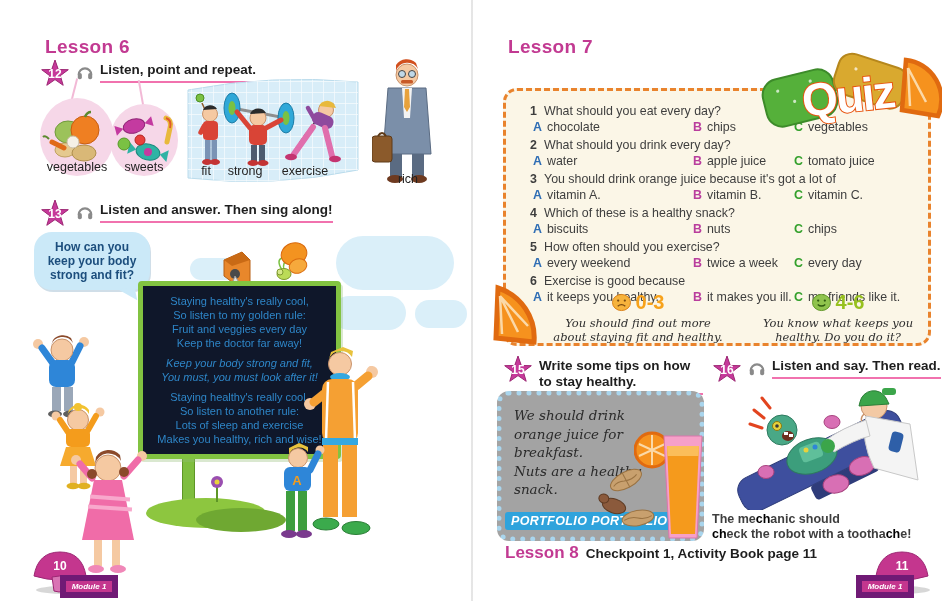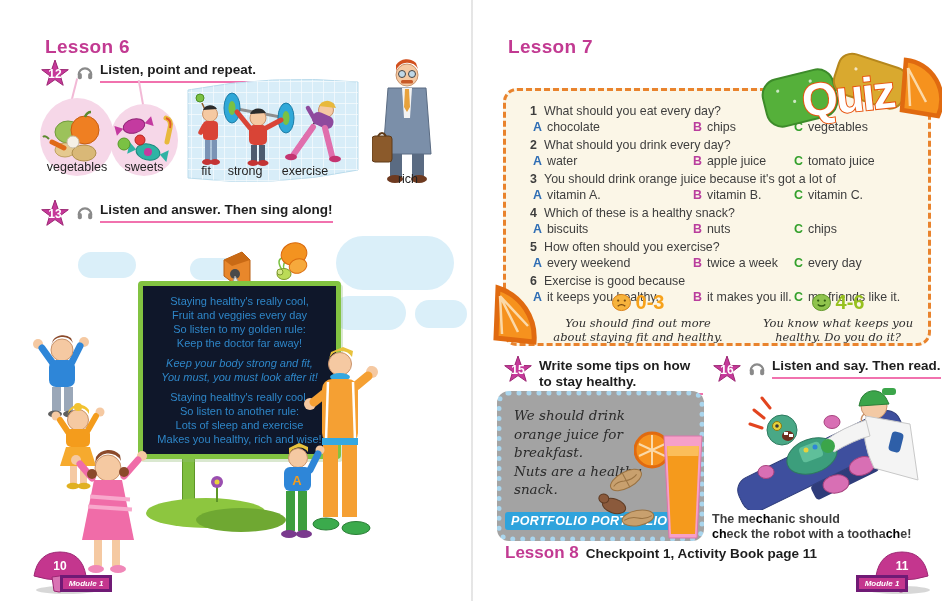--- a/index.html
+++ b/index.html
@@ -53,21 +53,21 @@
   .pf-banner{position:absolute;left:3px;right:3px;bottom:6px;height:18px;background:#2FA3DC;
         border-radius:3px;color:#fff;font-weight:bold;font-style:italic;font-size:12.5px;
         line-height:18px;padding-left:6px;letter-spacing:.4px;white-space:nowrap;overflow:hidden;}
   
   .mech{font-size:12.5px;font-weight:bold;color:#3E3E3E;line-height:15px;}
   .ch-hl{color:#000000;}
   .lesson8-line{position:absolute;left:505px;top:543px;}
   .lesson8-line .l8{font-size:17px;font-weight:bold;color:#C23A92;margin-right:7px;}
   .lesson8-line .l8txt{font-size:13.5px;font-weight:bold;color:#1e1e1e;}
   .shadow-ell{position:absolute;background:rgba(140,140,140,.35);border-radius:50%;}
-  .ribbon{position:absolute;background:#C4368E;border:3px solid #701a75;color:#fff;
+  .ribbon{position:absolute;background:#C4368E;border:6px solid #701a75;color:#fff;
         font-size:8px;font-style:italic;font-weight:bold;text-align:center;line-height:11px;height:11px;}
 </style>
 </head>
 <body>
 
 <div id="page">
   <div class="center-fold"></div>
 
   <div class="abs lesson-title" style="left:45px;top:36px;">Lesson 6</div>
 
@@ -250,26 +250,31 @@
   <div class="grass" style="left:146px;top:498px;width:120px;height:30px;"></div>
   <div class="grass" style="left:196px;top:508px;width:90px;height:24px;background:#6FA832;"></div>
   <div class="abs" style="left:208px;top:474px;width:18px;height:30px;">
     <svg width="18" height="30" viewBox="0 0 18 30">
       <line x1="9" y1="12" x2="9" y2="28" stroke="#5E9626" stroke-width="2"></line>
       <circle cx="9" cy="8" r="6" fill="#9A4FB0"></circle>
       <circle cx="9" cy="8" r="2.5" fill="#E8D23C"></circle>
     </svg>
   </div>
 
+  <div class="bubble" style="left:34px;top:232px;width:104px;">
+    <div>How can you</div>
+    <div>keep your body</div>
+    <div>strong and fit?</div>
+  </div>
 
   <div class="sign" style="left:138px;top:281px;width:185px;height:152px;">
     <div class="stanza">
       <div>Staying healthy's really cool,</div>
+      <div>So listen to my golden rule:</div>
       <div>Fruit and veggies every day</div>
-      <div>So listen to my golden rule:</div>
       <div>Keep the doctor far away!</div>
     </div>
     <div class="stanza it">
       <div>Keep your body strong and fit,</div>
       <div>You must, you must look after it!</div>
     </div>
     <div class="stanza">
       <div>Staying healthy's really cool,</div>
       <div>So listen to another rule:</div>
       <div>Lots of sleep and exercise</div>

